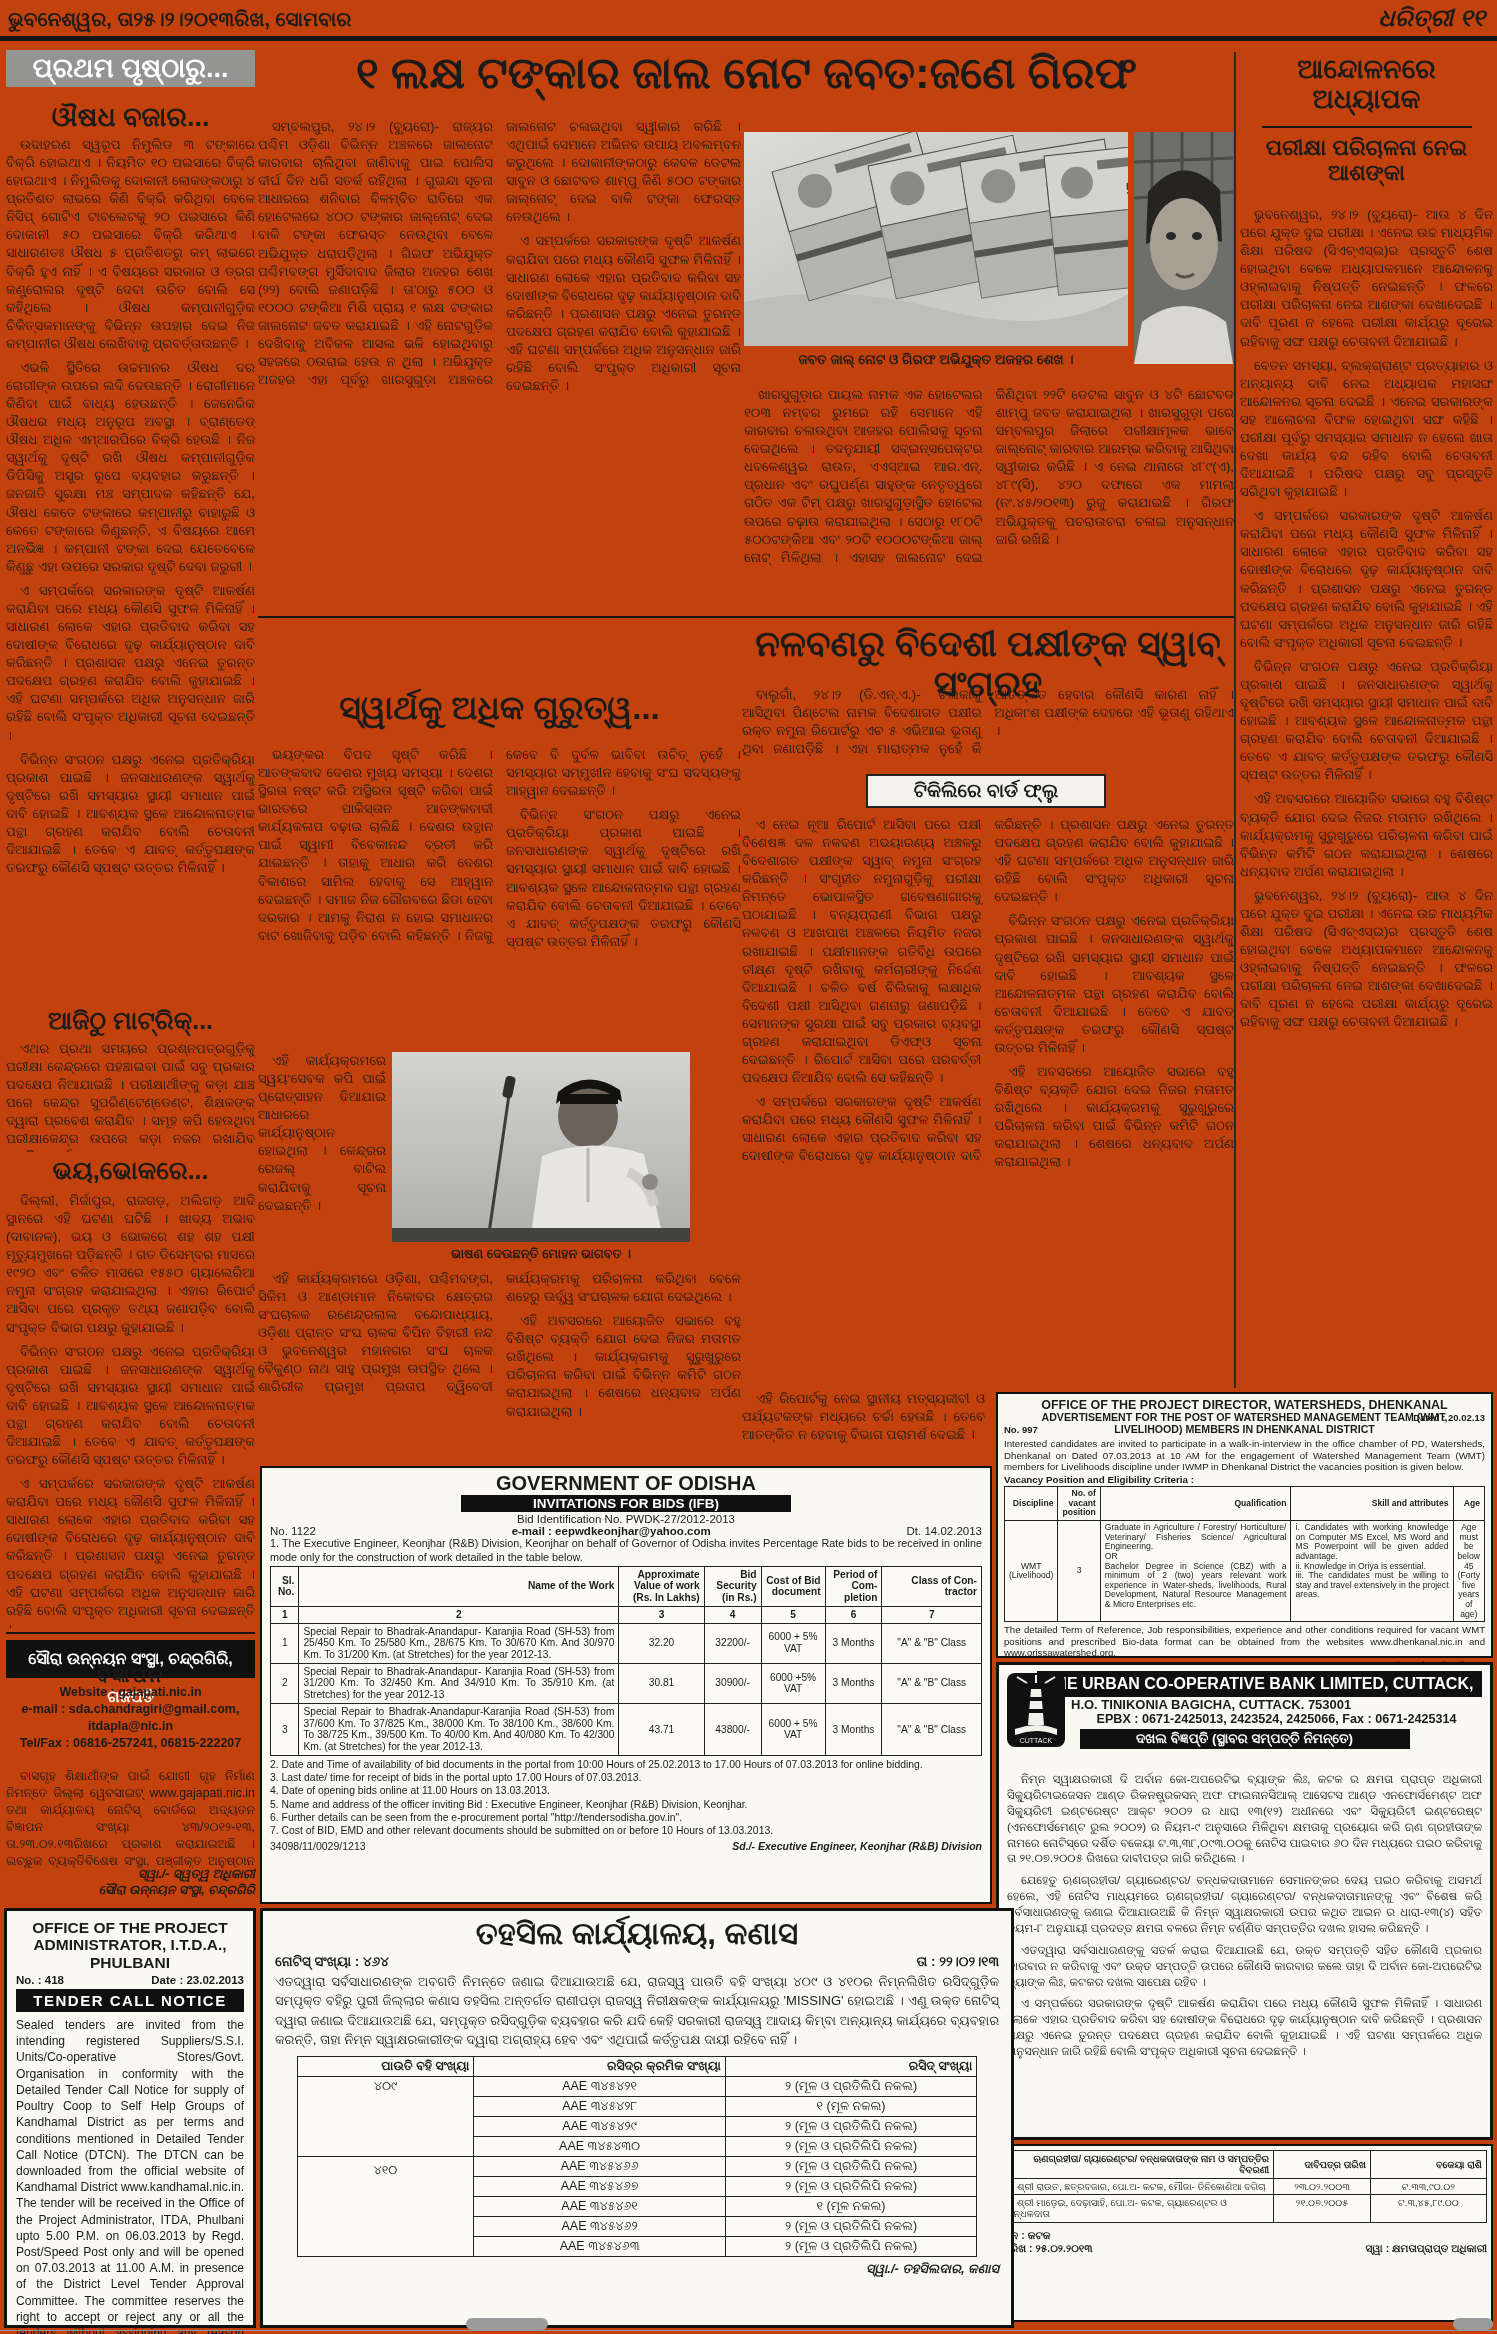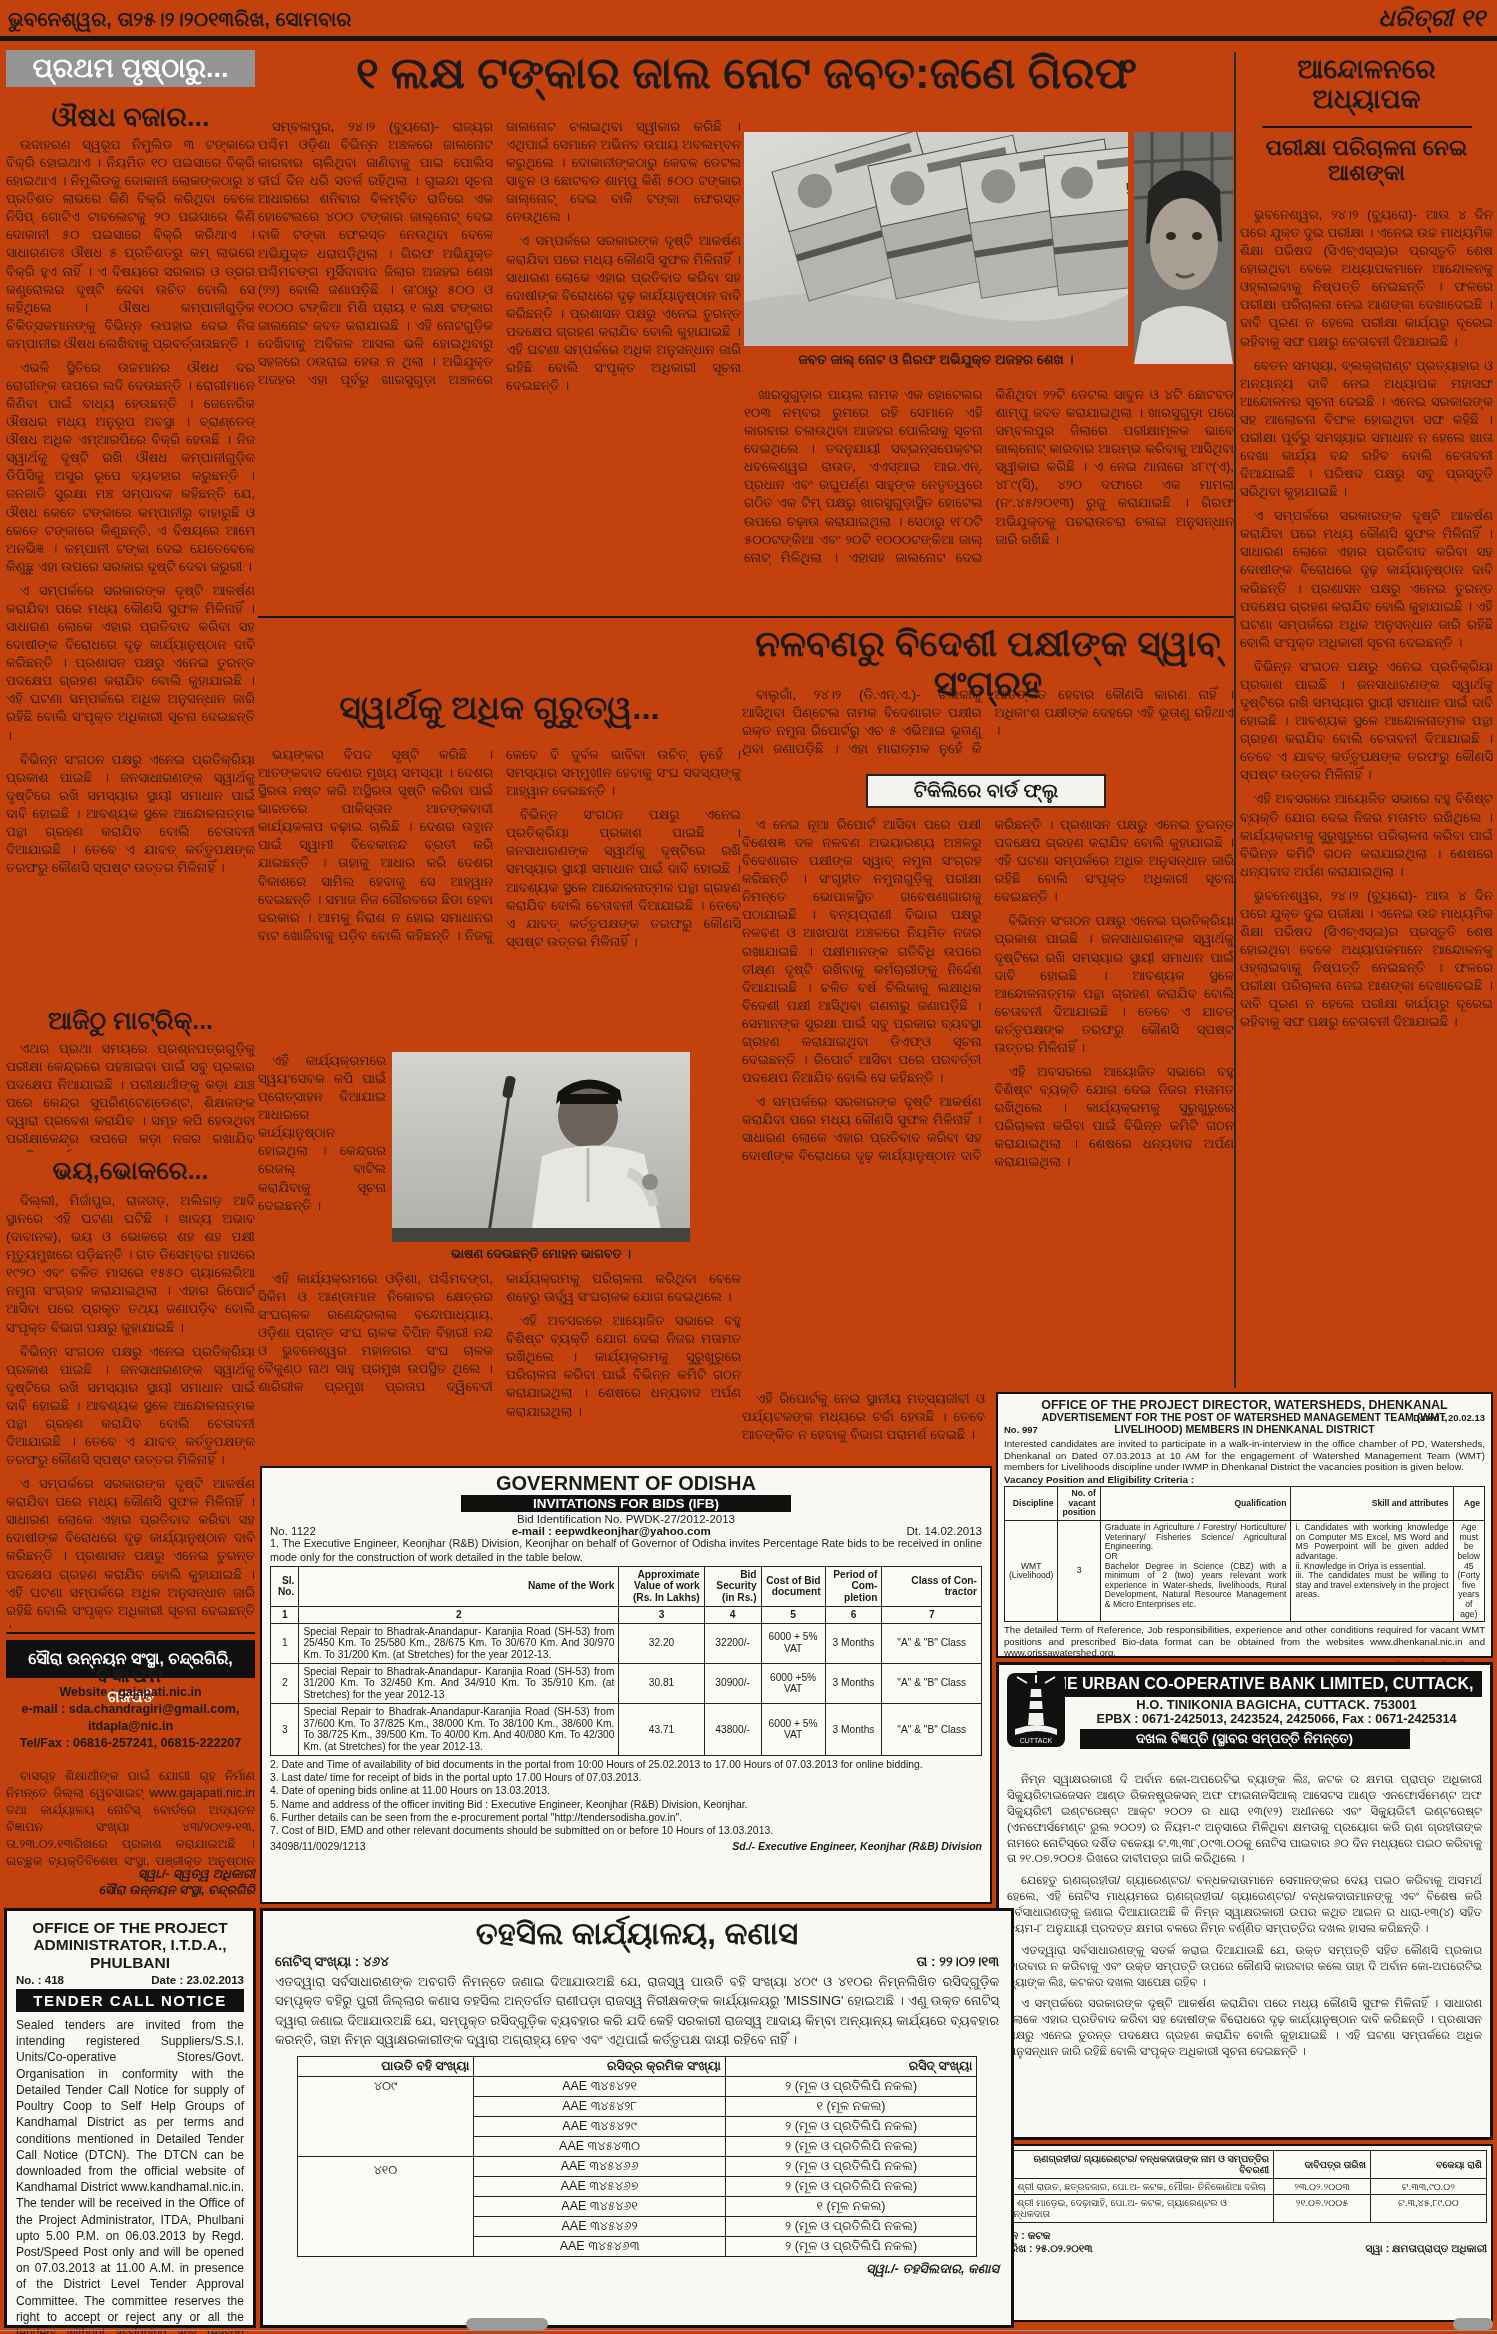--- a/index.html
+++ b/index.html
@@ -273,21 +273,21 @@
           <g stroke="#f2f1ec" stroke-width="2">
             <line x1="20" y1="10" x2="10" y2="4"></line>
               <line x1="38" y1="10" x2="48" y2="4"></line>
               <line x1="29" y1="10" x2="29" y2="2"></line>
           </g>
           <path d="M8,56 Q29,48 50,56 L50,62 Q29,54 8,62 Z" fill="#f2f1ec"></path>
           <text x="29" y="70" text-anchor="middle" font-size="7" fill="#f2f1ec">CUTTACK</text>
         </svg>
       </div>
       <div class="blackbar" style="margin-left:30px;font-size:16px;padding:4px 0;">THE URBAN CO-OPERATIVE BANK LIMITED, CUTTACK,</div>
-      <div style="margin-left:64px;text-align:center;font-weight:bold;font-size:13px;">H.O. TINIKONIA BAGICHA, CUTTACK. 753001</div>
+      <div style="margin-left:64px;font-weight:bold;font-size:13px;">H.O. TINIKONIA BAGICHA, CUTTACK. 753001</div>
       <div style="margin-left:64px;text-align:center;font-weight:bold;font-size:12.6px;">EPBX : 0671-2425013, 2423524, 2425066, Fax : 0671-2425314</div>
       <div class="blackbar" style="margin:3px auto 0;width:330px;font-size:13.5px;padding:2px 0;">ଦଖଲ ବିଜ୍ଞପ୍ତି (ସ୍ଥାବର ସମ୍ପତ୍ତି ନିମନ୍ତେ)</div>
     </div>
     <div class="bt" style="font-size:11.6px;height:352px;margin-top:4px;">
       <p>ନିମ୍ନ ସ୍ୱାକ୍ଷରକାରୀ ଦି ଅର୍ବାନ କୋ-ଅପରେଟିଭ ବ୍ୟାଙ୍କ ଲିଃ, କଟକ ର କ୍ଷମତା ପ୍ରାପ୍ତ ଅଧିକାରୀ ସିକ୍ୟୁରିଟାଇଜେସନ ଆଣ୍ଡ ରିକନଷ୍ଟ୍ରକସନ୍ ଅଫ ଫାଇନାନସିଆଲ୍ ଆସେଟସ ଆଣ୍ଡ ଏନଫୋର୍ସମେଣ୍ଟ ଅଫ ସିକ୍ୟୁରିଟୀ ଇଣ୍ଟରେଷ୍ଟ ଆକ୍ଟ ୨୦୦୨ ର ଧାରା ୧୩(୧୨) ଅଧୀନରେ ଏବଂ ସିକ୍ୟୁରିଟୀ ଇଣ୍ଟରେଷ୍ଟ (ଏନଫୋର୍ସମେଣ୍ଟ ରୁଲ ୨୦୦୨) ର ନିୟମ-୯ ଅନୁସାରେ ମିଳିଥିବା କ୍ଷମତାକୁ ପ୍ରୟୋଗ କରି ଋଣ ଗ୍ରହୀତାଙ୍କ ନାମରେ ନୋଟିସ୍‌ରେ ଦର୍ଶିତ ବକେୟା ଟ.୩,୩୮,୦୯୩.୦୦କୁ ନୋଟିସ ପାଇବାର ୬୦ ଦିନ ମଧ୍ୟରେ ପଇଠ କରିବାକୁ ତା ୨୧.୦୭.୨୦୦୫ ରିଖରେ ଦାବୀପତ୍ର ଜାରି କରିଥିଲେ ।</p>
       <p>ଯେହେତୁ ଋଣଗ୍ରହୀତା/ ଗ୍ୟାରେଣ୍ଟର/ ବନ୍ଧକଦାତାମାନେ ସେମାନଙ୍କର ଦେୟ ପଇଠ କରିବାକୁ ଅସମର୍ଥ ହେଲେ, ଏହି ନୋଟିସ ମାଧ୍ୟମରେ ଋଣଗ୍ରହୀତା/ ଗ୍ୟାରେଣ୍ଟର/ ବନ୍ଧକଦାତାମାନଙ୍କୁ ଏବଂ ବିଶେଷ କରି ସର୍ବସାଧାରଣଙ୍କୁ ଜଣାଇ ଦିଆଯାଉଅଛି କି ନିମ୍ନ ସ୍ୱାକ୍ଷରକାରୀ ଉପର କଥିତ ଆଇନ ର ଧାରା-୧୩(୪) ସହିତ ନିୟମ-୮ ଅନୁଯାୟୀ ପ୍ରଦତ୍ତ କ୍ଷମତା ବଳରେ ନିମ୍ନ ବର୍ଣ୍ଣିତ ସମ୍ପତ୍ତିର ଦଖଲ ହାସଲ କରିଛନ୍ତି ।</p>
       <p>ଏତଦ୍ୱାରା ସର୍ବସାଧାରଣଙ୍କୁ ସତର୍କ କରାଇ ଦିଆଯାଉଛି ଯେ, ଉକ୍ତ ସମ୍ପତ୍ତି ସହିତ କୌଣସି ପ୍ରକାର କାରବାର ନ କରିବାକୁ ଏବଂ ଉକ୍ତ ସମ୍ପତ୍ତି ଉପରେ କୌଣସି କାରବାର କଲେ ତାହା ଦି ଅର୍ବାନ କୋ-ଅପରେଟିଭ ବ୍ୟାଙ୍କ ଲିଃ, କଟକର ଦଖଲ ସାପେକ୍ଷ ରହିବ ।</p>
       <p>ଏ ସମ୍ପର୍କରେ ସରକାରଙ୍କ ଦୃଷ୍ଟି ଆକର୍ଷଣ କରାଯିବା ପରେ ମଧ୍ୟ କୌଣସି ସୁଫଳ ମିଳିନାହିଁ । ସାଧାରଣ ଲୋକେ ଏହାର ପ୍ରତିବାଦ କରିବା ସହ ଦୋଷୀଙ୍କ ବିରୋଧରେ ଦୃଢ଼ କାର୍ଯ୍ୟାନୁଷ୍ଠାନ ଦାବି କରିଛନ୍ତି । ପ୍ରଶାସନ ପକ୍ଷରୁ ଏନେଇ ତୁରନ୍ତ ପଦକ୍ଷେପ ଗ୍ରହଣ କରାଯିବ ବୋଲି କୁହାଯାଇଛି । ଏହି ଘଟଣା ସମ୍ପର୍କରେ ଅଧିକ ଅନୁସନ୍ଧାନ ଜାରି ରହିଛି ବୋଲି ସଂପୃକ୍ତ ଅଧିକାରୀ ସୂଚନା ଦେଇଛନ୍ତି ।</p>
     </div>
   </div>

